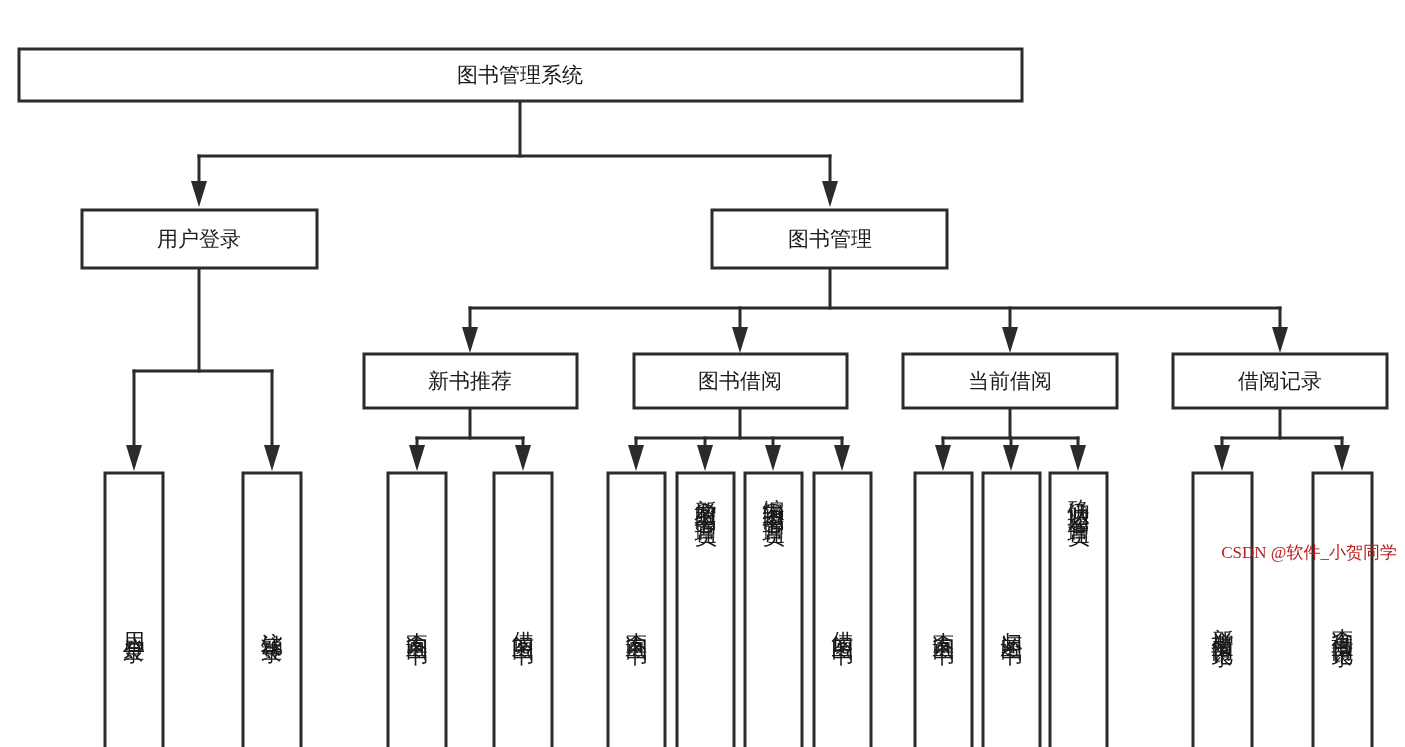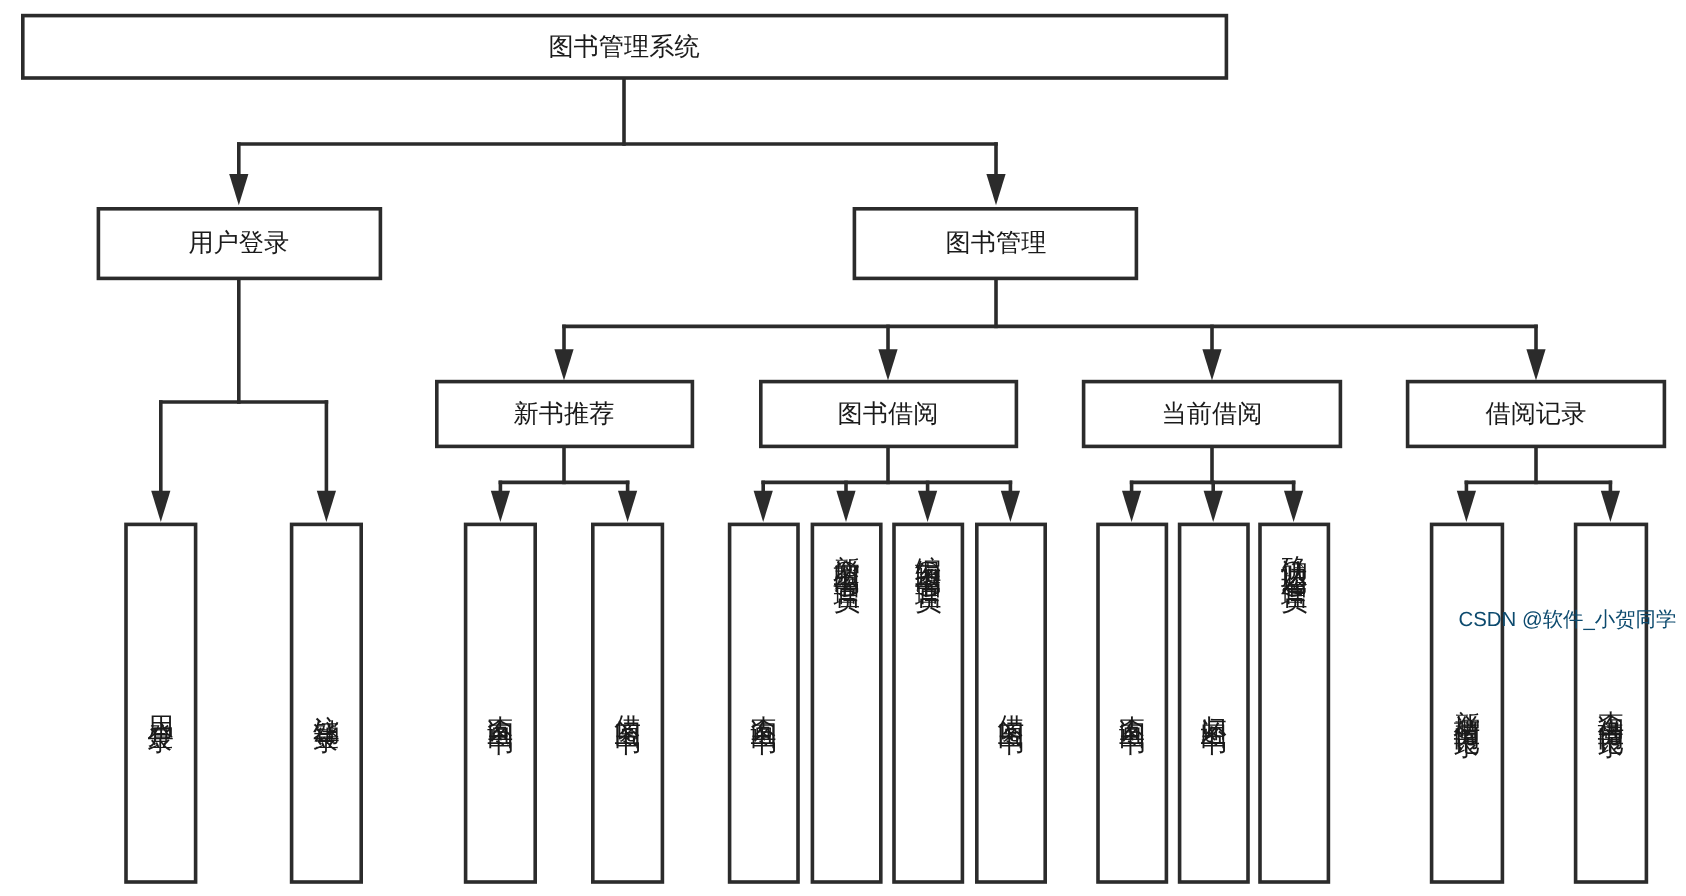--- a/index.html
+++ b/index.html
@@ -1,26 +1,26 @@
 <!DOCTYPE html>
 <html><head>
 <meta charset="utf-8">
 <style>
   html,body{margin:0;padding:0;background:#ffffff;}
   body{width:1405px;height:747px;overflow:hidden;
        font-family:"Liberation Sans","DejaVu Sans",sans-serif;}
-  #diagram-root{position:relative;width:1405px;height:534px;background:#fff;}
+  #diagram-root{position:relative;width:1405px;height:534px;background:#fff;margin-top:36px;}
   svg#tree{position:absolute;left:0;top:0;width:1405px;height:747px;display:block;}
   .node-box{fill:#ffffff;stroke:#2b2b2b;stroke-width:3;}
   .edge{stroke:#2b2b2b;stroke-width:3;fill:none;stroke-linecap:square;}
   .arrowhead{fill:#2b2b2b;stroke:none;}
   .node-label-h{font-family:"Liberation Sans","DejaVu Sans",sans-serif;
       font-size:21px;fill:#1a1a1a;text-anchor:middle;dominant-baseline:middle;}
-  .watermark{position:absolute;right:8px;bottom:6px;font-size:17px;color:#0c4a6e;
-      font-family:Liberation Sans, sans-serif;white-space:nowrap;}
+  .watermark{position:absolute;right:8px;bottom:6px;font-size:17px;color:#b91c1c;
+      font-family:Liberation Serif, serif;white-space:nowrap;}
 </style>
 </head>
 <body>
 
 <div id="diagram-root">
 
   <svg id="tree" viewBox="0 0 1405 747">
     <defs>
       <g id="arrow-glyph">
         <path class="arrowhead" d="M -8 0 L 8 0 L 0 26 Z"></path>

